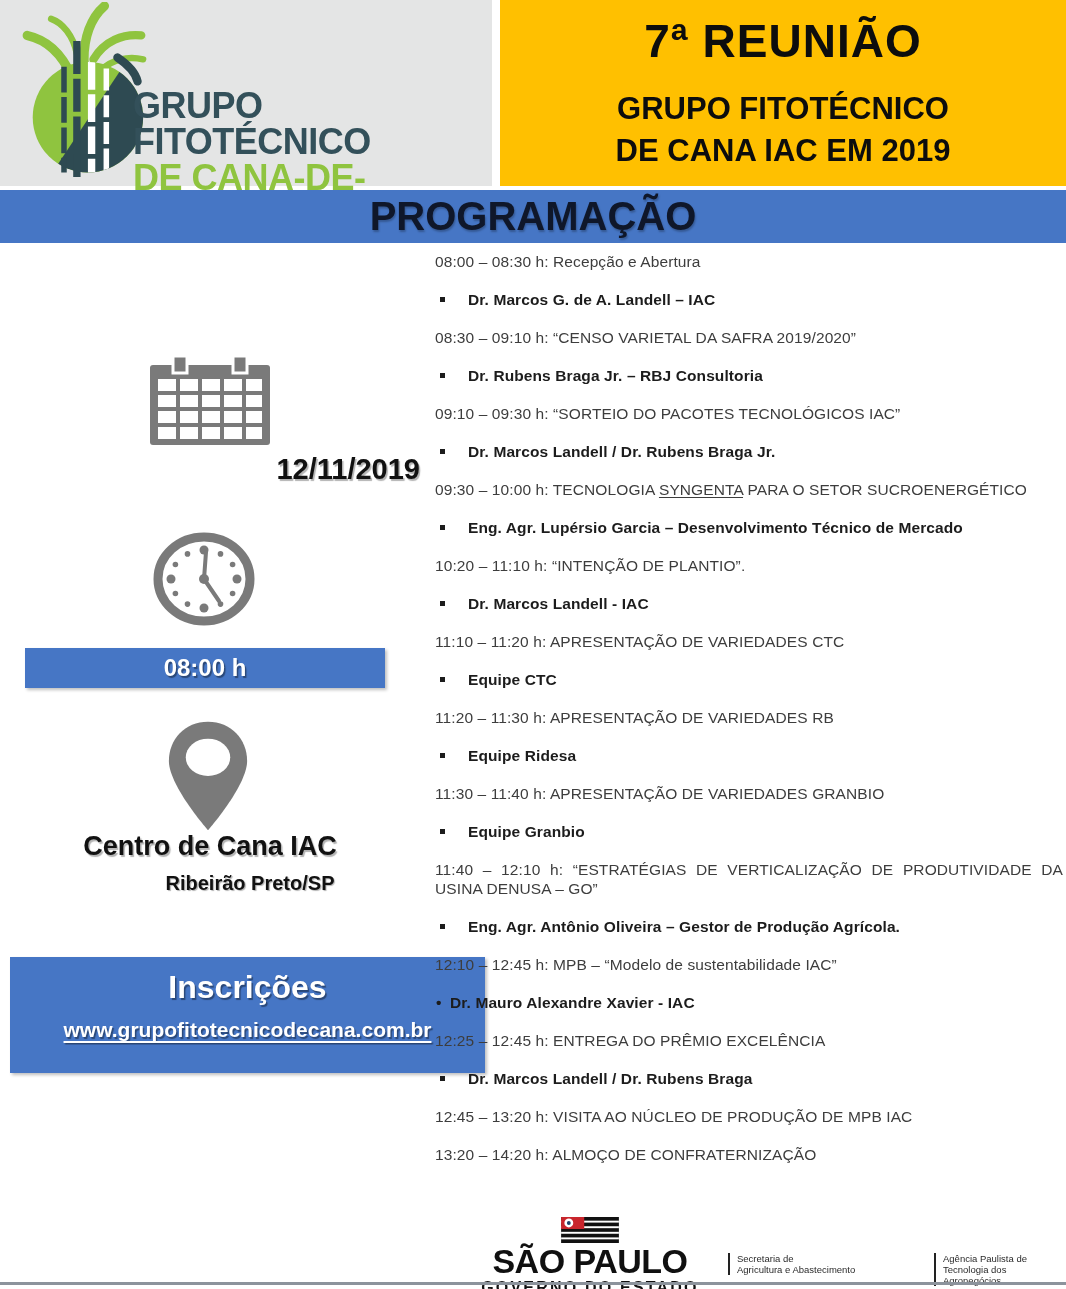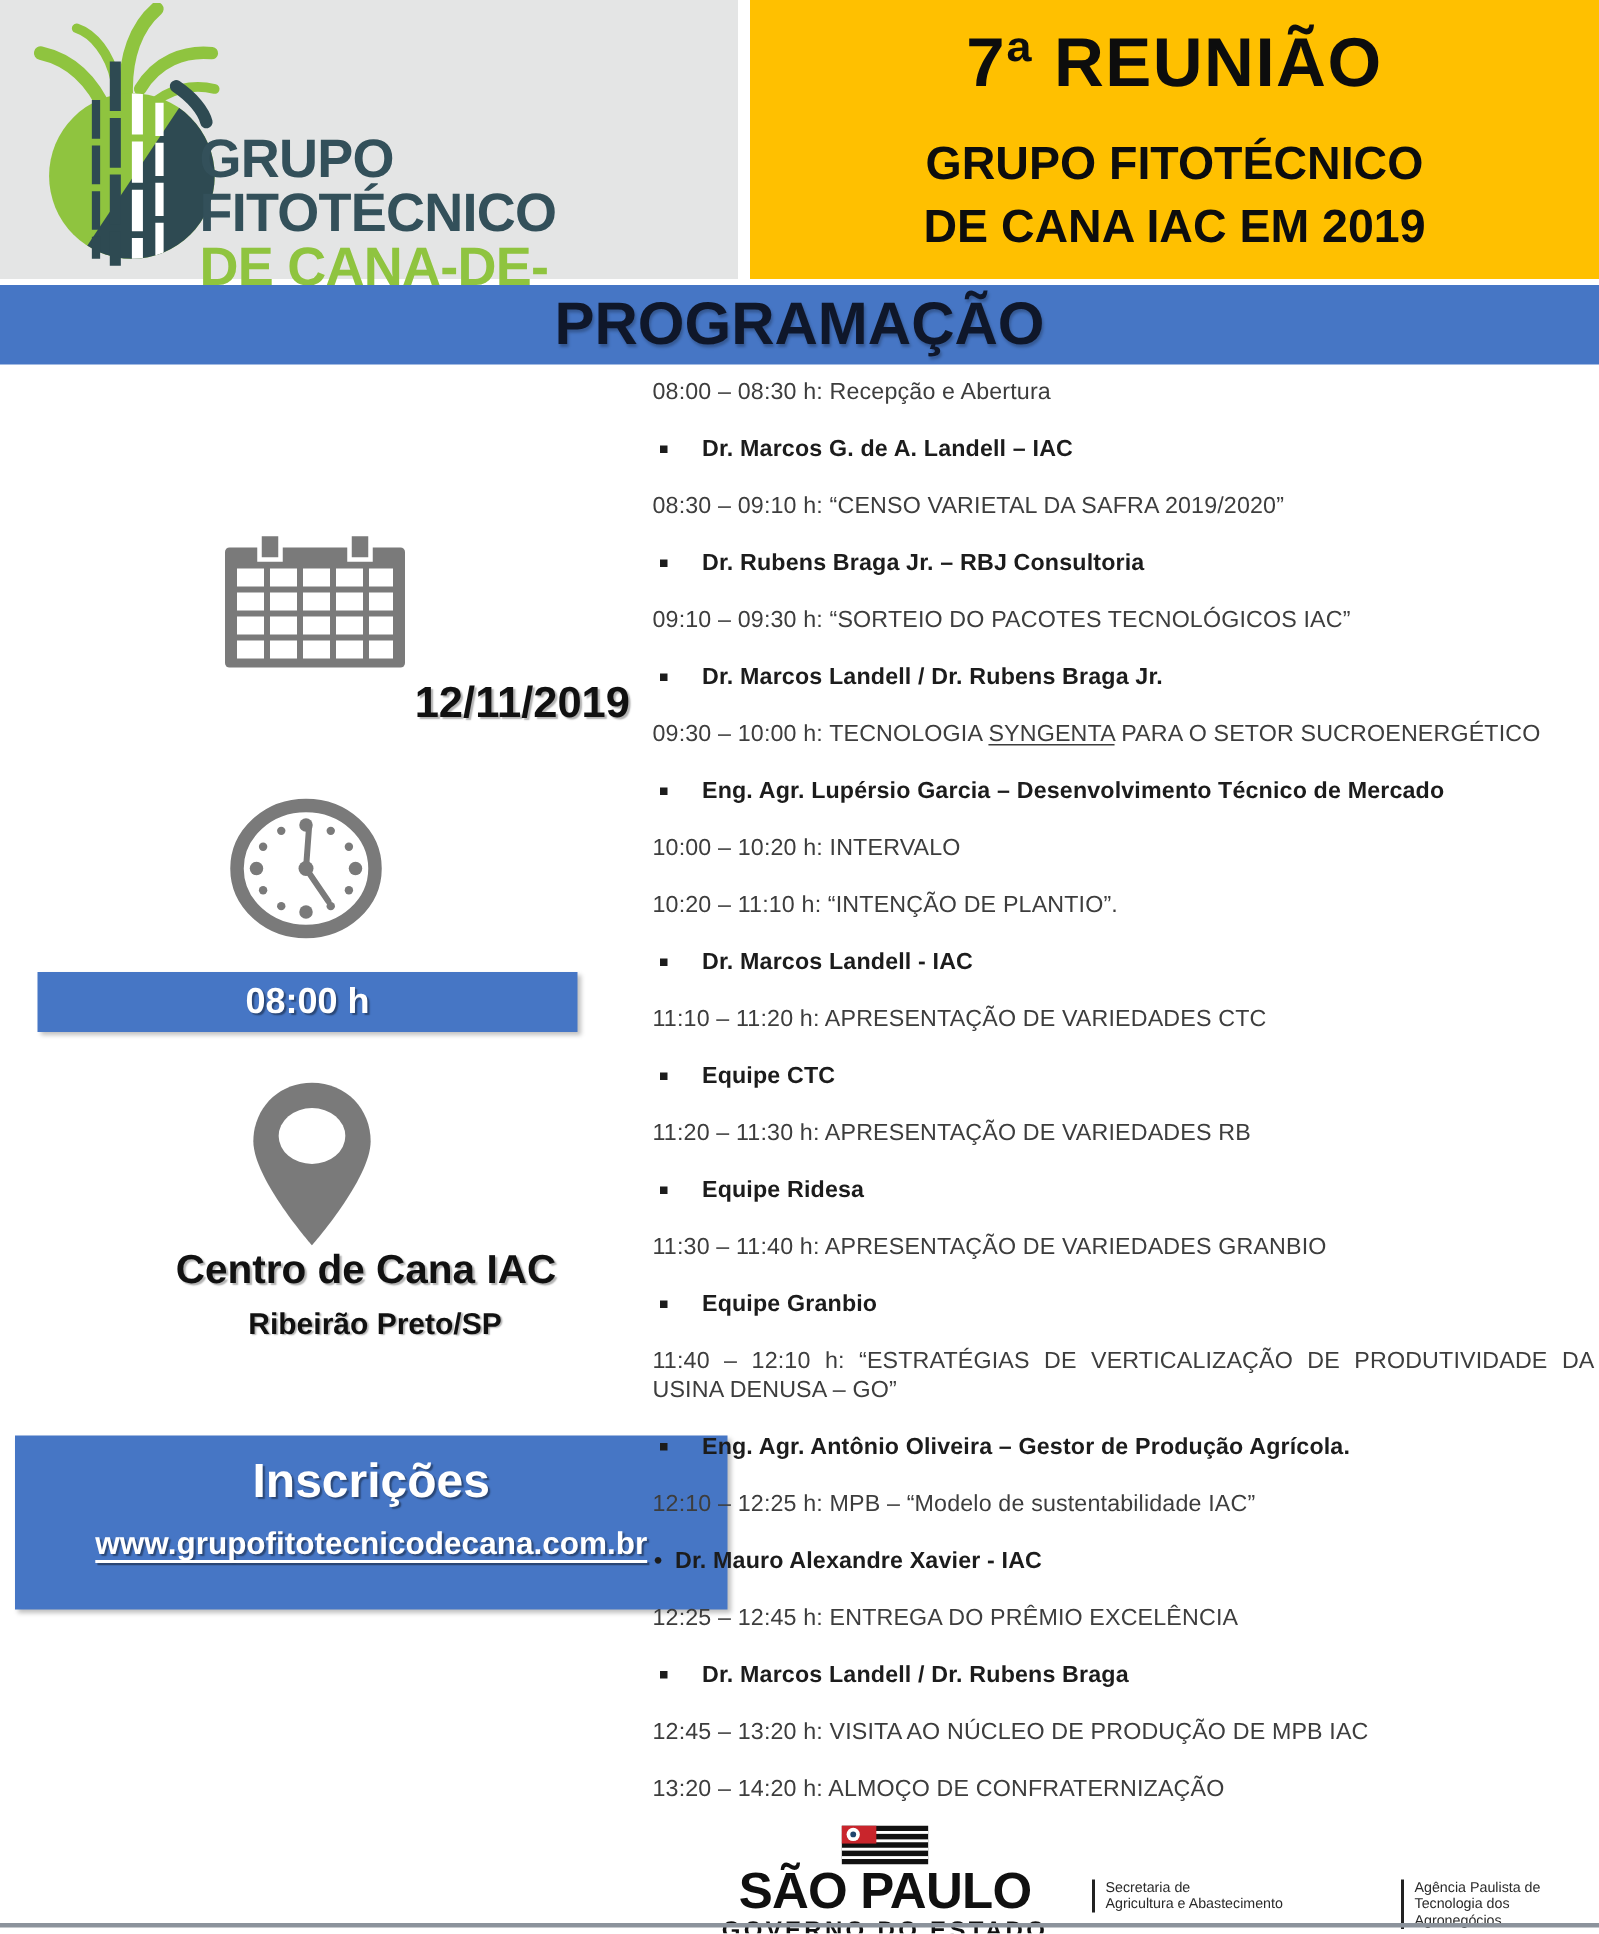--- a/index.html
+++ b/index.html
@@ -31,21 +31,21 @@
   .date-label{position:absolute;left:0;top:210px;width:420px;text-align:right;
               font-size:29px;font-weight:bold;color:#111;
               text-shadow:1.5px 1.5px 1px rgba(0,0,0,.3);}
   .clock-icon{position:absolute;left:152px;top:288px;}
   .time-bar{position:absolute;left:25px;top:405px;width:360px;height:40px;background:#4676C5;
             display:flex;align-items:center;justify-content:center;
             box-shadow:2px 2px 3px rgba(0,0,0,.25);}
   .time-bar span{color:#fff;font-size:24px;font-weight:bold;text-shadow:1.5px 1.5px 1px rgba(0,0,0,.4);}
   .pin-icon{position:absolute;left:163px;top:477px;}
   .venue-label{position:absolute;left:0;top:588px;width:420px;text-align:center;
-               font-size:27px;font-weight:bold;color:#111;text-shadow:1.5px 1.5px 1px rgba(0,0,0,.3);margin-left:34px;}
+               font-size:27px;font-weight:bold;color:#111;text-shadow:1.5px 1.5px 1px rgba(0,0,0,.3);}
   .city-label{position:absolute;left:0;top:629px;width:420px;text-align:center;
               font-size:20px;font-weight:bold;color:#111;text-shadow:1.2px 1.2px 1px rgba(0,0,0,.3);padding-left:40px;}
   .insc-box{position:absolute;left:10px;top:714px;width:475px;height:116px;background:#4676C5;
             text-align:center;box-shadow:2px 2px 3px rgba(0,0,0,.25);}
   .insc-title{margin-top:12px;color:#fff;font-size:32px;font-weight:bold;
               text-shadow:1.5px 1.5px 1px rgba(0,0,0,.4);}
   .insc-url{display:inline-block;margin-top:12px;color:#fff;font-size:21px;font-weight:bold;
             text-decoration:underline;text-underline-offset:4px;
             text-shadow:1.5px 1.5px 1px rgba(0,0,0,.4);cursor:pointer;}
 
@@ -185,32 +185,31 @@
 
   <div class="schedule">
       <div class="sched-item time">08:00 – 08:30 h: Recepção e Abertura</div>
       <div class="sched-item bullet">Dr. Marcos G. de A. Landell – IAC</div>
       <div class="sched-item time">08:30 – 09:10 h: “CENSO VARIETAL DA SAFRA 2019/2020”</div>
       <div class="sched-item bullet">Dr. Rubens Braga Jr. – RBJ Consultoria</div>
       <div class="sched-item time">09:10 – 09:30 h: “SORTEIO DO PACOTES TECNOLÓGICOS IAC”</div>
       <div class="sched-item bullet">Dr. Marcos Landell / Dr. Rubens Braga Jr.</div>
       <div class="sched-item time"><span>09:30 – 10:00 h: TECNOLOGIA </span><span class="ul">SYNGENTA</span><span> PARA O SETOR SUCROENERGÉTICO</span></div>
       <div class="sched-item bullet">Eng. Agr. Lupérsio Garcia – Desenvolvimento Técnico de Mercado</div>
-      <div class="sched-item time">10:00 – 10:20 h: INTERVALO</div>
       <div class="sched-item time">10:20 – 11:10 h: “INTENÇÃO DE PLANTIO”.</div>
       <div class="sched-item bullet">Dr. Marcos Landell - IAC</div>
       <div class="sched-item time">11:10 – 11:20 h: APRESENTAÇÃO DE VARIEDADES CTC</div>
       <div class="sched-item bullet">Equipe CTC</div>
       <div class="sched-item time">11:20 – 11:30 h: APRESENTAÇÃO DE VARIEDADES RB</div>
       <div class="sched-item bullet">Equipe Ridesa</div>
       <div class="sched-item time">11:30 – 11:40 h: APRESENTAÇÃO DE VARIEDADES GRANBIO</div>
       <div class="sched-item bullet">Equipe Granbio</div>
       <div class="sched-item time justify">11:40 – 12:10 h: “ESTRATÉGIAS DE VERTICALIZAÇÃO DE PRODUTIVIDADE DA USINA DENUSA – GO”</div>
       <div class="sched-item bullet">Eng. Agr. Antônio Oliveira – Gestor de Produção Agrícola.</div>
-      <div class="sched-item time">12:10 – 12:25 h: MPB – “Modelo de sustentabilidade IAC”</div>
+      <div class="sched-item time">12:10 – 12:45 h: MPB – “Modelo de sustentabilidade IAC”</div>
       <div class="sched-item dot">Dr. Mauro Alexandre Xavier - IAC</div>
       <div class="sched-item time">12:25 – 12:45 h: ENTREGA DO PRÊMIO EXCELÊNCIA</div>
       <div class="sched-item bullet">Dr. Marcos Landell / Dr. Rubens Braga</div>
       <div class="sched-item time">12:45 – 13:20 h: VISITA AO NÚCLEO DE PRODUÇÃO DE MPB IAC</div>
       <div class="sched-item time">13:20 – 14:20 h: ALMOÇO DE CONFRATERNIZAÇÃO</div>
     </div>
 
   <div class="gov-logo">
     <svg class="gov-flag" width="58" height="26" viewBox="0 0 60 27">
       <rect x="0" y="0" width="60" height="27" fill="#111"></rect>

